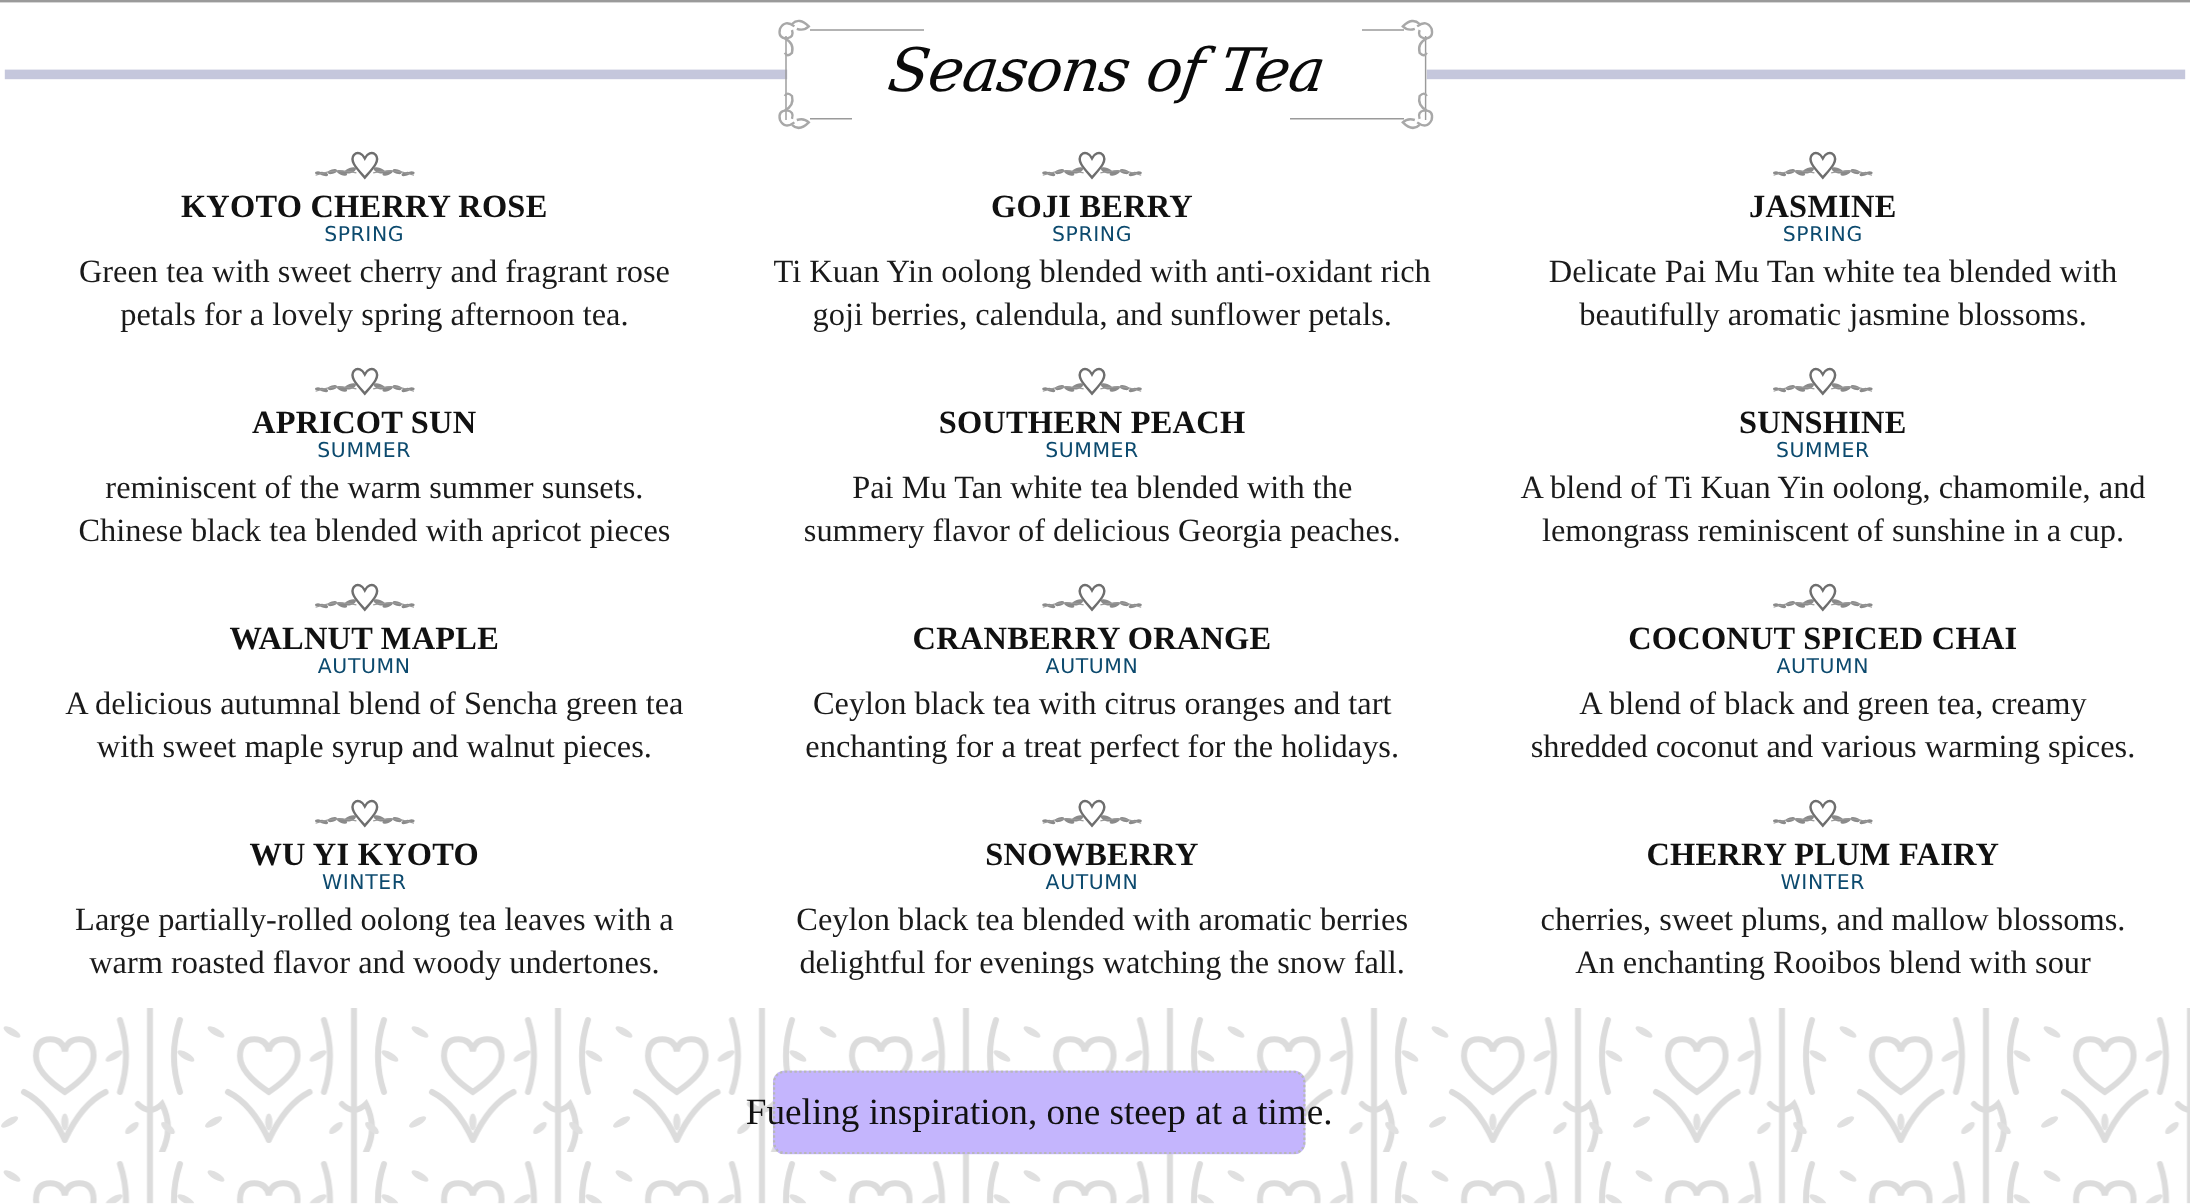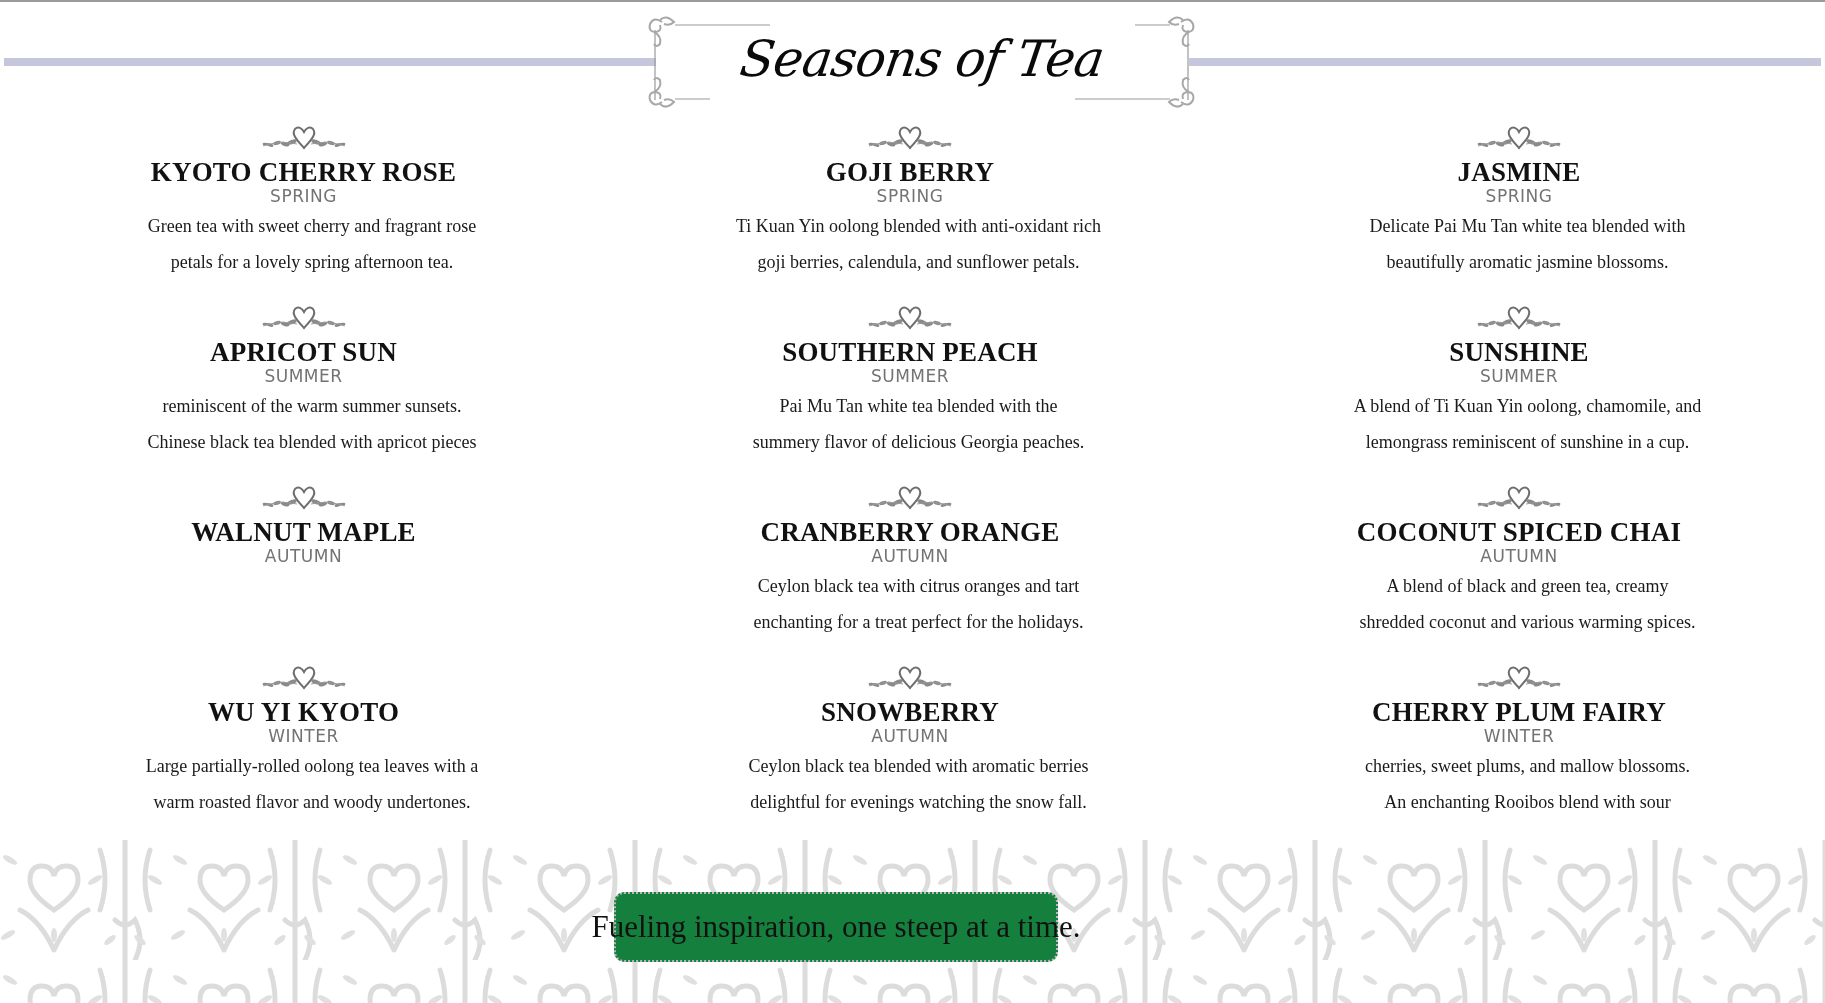--- a/index.html
+++ b/index.html
@@ -29,37 +29,37 @@
     display: grid; grid-template-columns: 607px 606px 612px; grid-auto-rows: 180px;
   }
   .item { text-align: center; position: relative; }
   .ornament { display: block; margin: 4px auto 0 auto; width: 86px; height: 28px; }
   .item-title {
     font-family: "Liberation Serif", serif; font-weight: bold; font-size: 27px;
     line-height: 28px; margin-top: 6px; letter-spacing: 0.2px; color: #111;
   }
   .item-season {
     font-family: "DejaVu Sans", sans-serif; font-size: 17px; line-height: 20px;
-    letter-spacing: 0.5px; color: #737373; font-weight: normal;
+    letter-spacing: 0.5px; color: #0c4a6e; font-weight: normal;
   }
   .item-desc {
-    font-family: "Liberation Serif", serif; font-size: 18px; line-height: 36px;
+    font-family: "Liberation Serif", serif; font-size: 27px; line-height: 36px;
     color: #1a1a1a; margin-top: 2px; padding-left: 17px;
   }
   .item-desc span { display: block; white-space: nowrap; }
 
   
   .footer {
     position: absolute; left: 0; top: 840px; width: 1825px; height: 163px;
     background-color: #ffffff; overflow: hidden;
   }
   .footer svg { position: absolute; left: 0; top: 0; }
   .tagline-box {
-    position: absolute; left: 614px; top: 52px; width: 440px; height: 66px;
-    background: #15803d; border: 2px dotted #b8b8b8; border-radius: 10px;
+    position: absolute; left: 644px; top: 52px; width: 440px; height: 66px;
+    background: #c4b5fd; border: 2px dotted #b8b8b8; border-radius: 10px;
     display: flex; align-items: center; justify-content: center;
   }
   .tagline {
     font-family: "Liberation Serif", serif; font-size: 31px; color: #111; white-space: nowrap;
   }
 </style>
 </head>
 <body>
 
 <div class="top-rule"></div>
@@ -168,20 +168,24 @@
         <span>A blend of Ti Kuan Yin oolong, chamomile, and</span>
         <span>lemongrass reminiscent of sunshine in a cup.</span>
       </div>
   </div>
   <div class="item">
     <svg class="ornament" viewBox="0 0 86 28">
         <use href="#orn"></use>
       </svg>
     <div class="item-title">WALNUT MAPLE</div>
     <div class="item-season">AUTUMN</div>
+    <div class="item-desc">
+        <span>A delicious autumnal blend of Sencha green tea</span>
+        <span>with sweet maple syrup and walnut pieces.</span>
+      </div>
   </div>
   <div class="item">
     <svg class="ornament" viewBox="0 0 86 28">
         <use href="#orn"></use>
       </svg>
     <div class="item-title">CRANBERRY ORANGE</div>
     <div class="item-season">AUTUMN</div>
     <div class="item-desc">
         <span>Ceylon black tea with citrus oranges and tart</span>
         <span>enchanting for a treat perfect for the holidays.</span>

